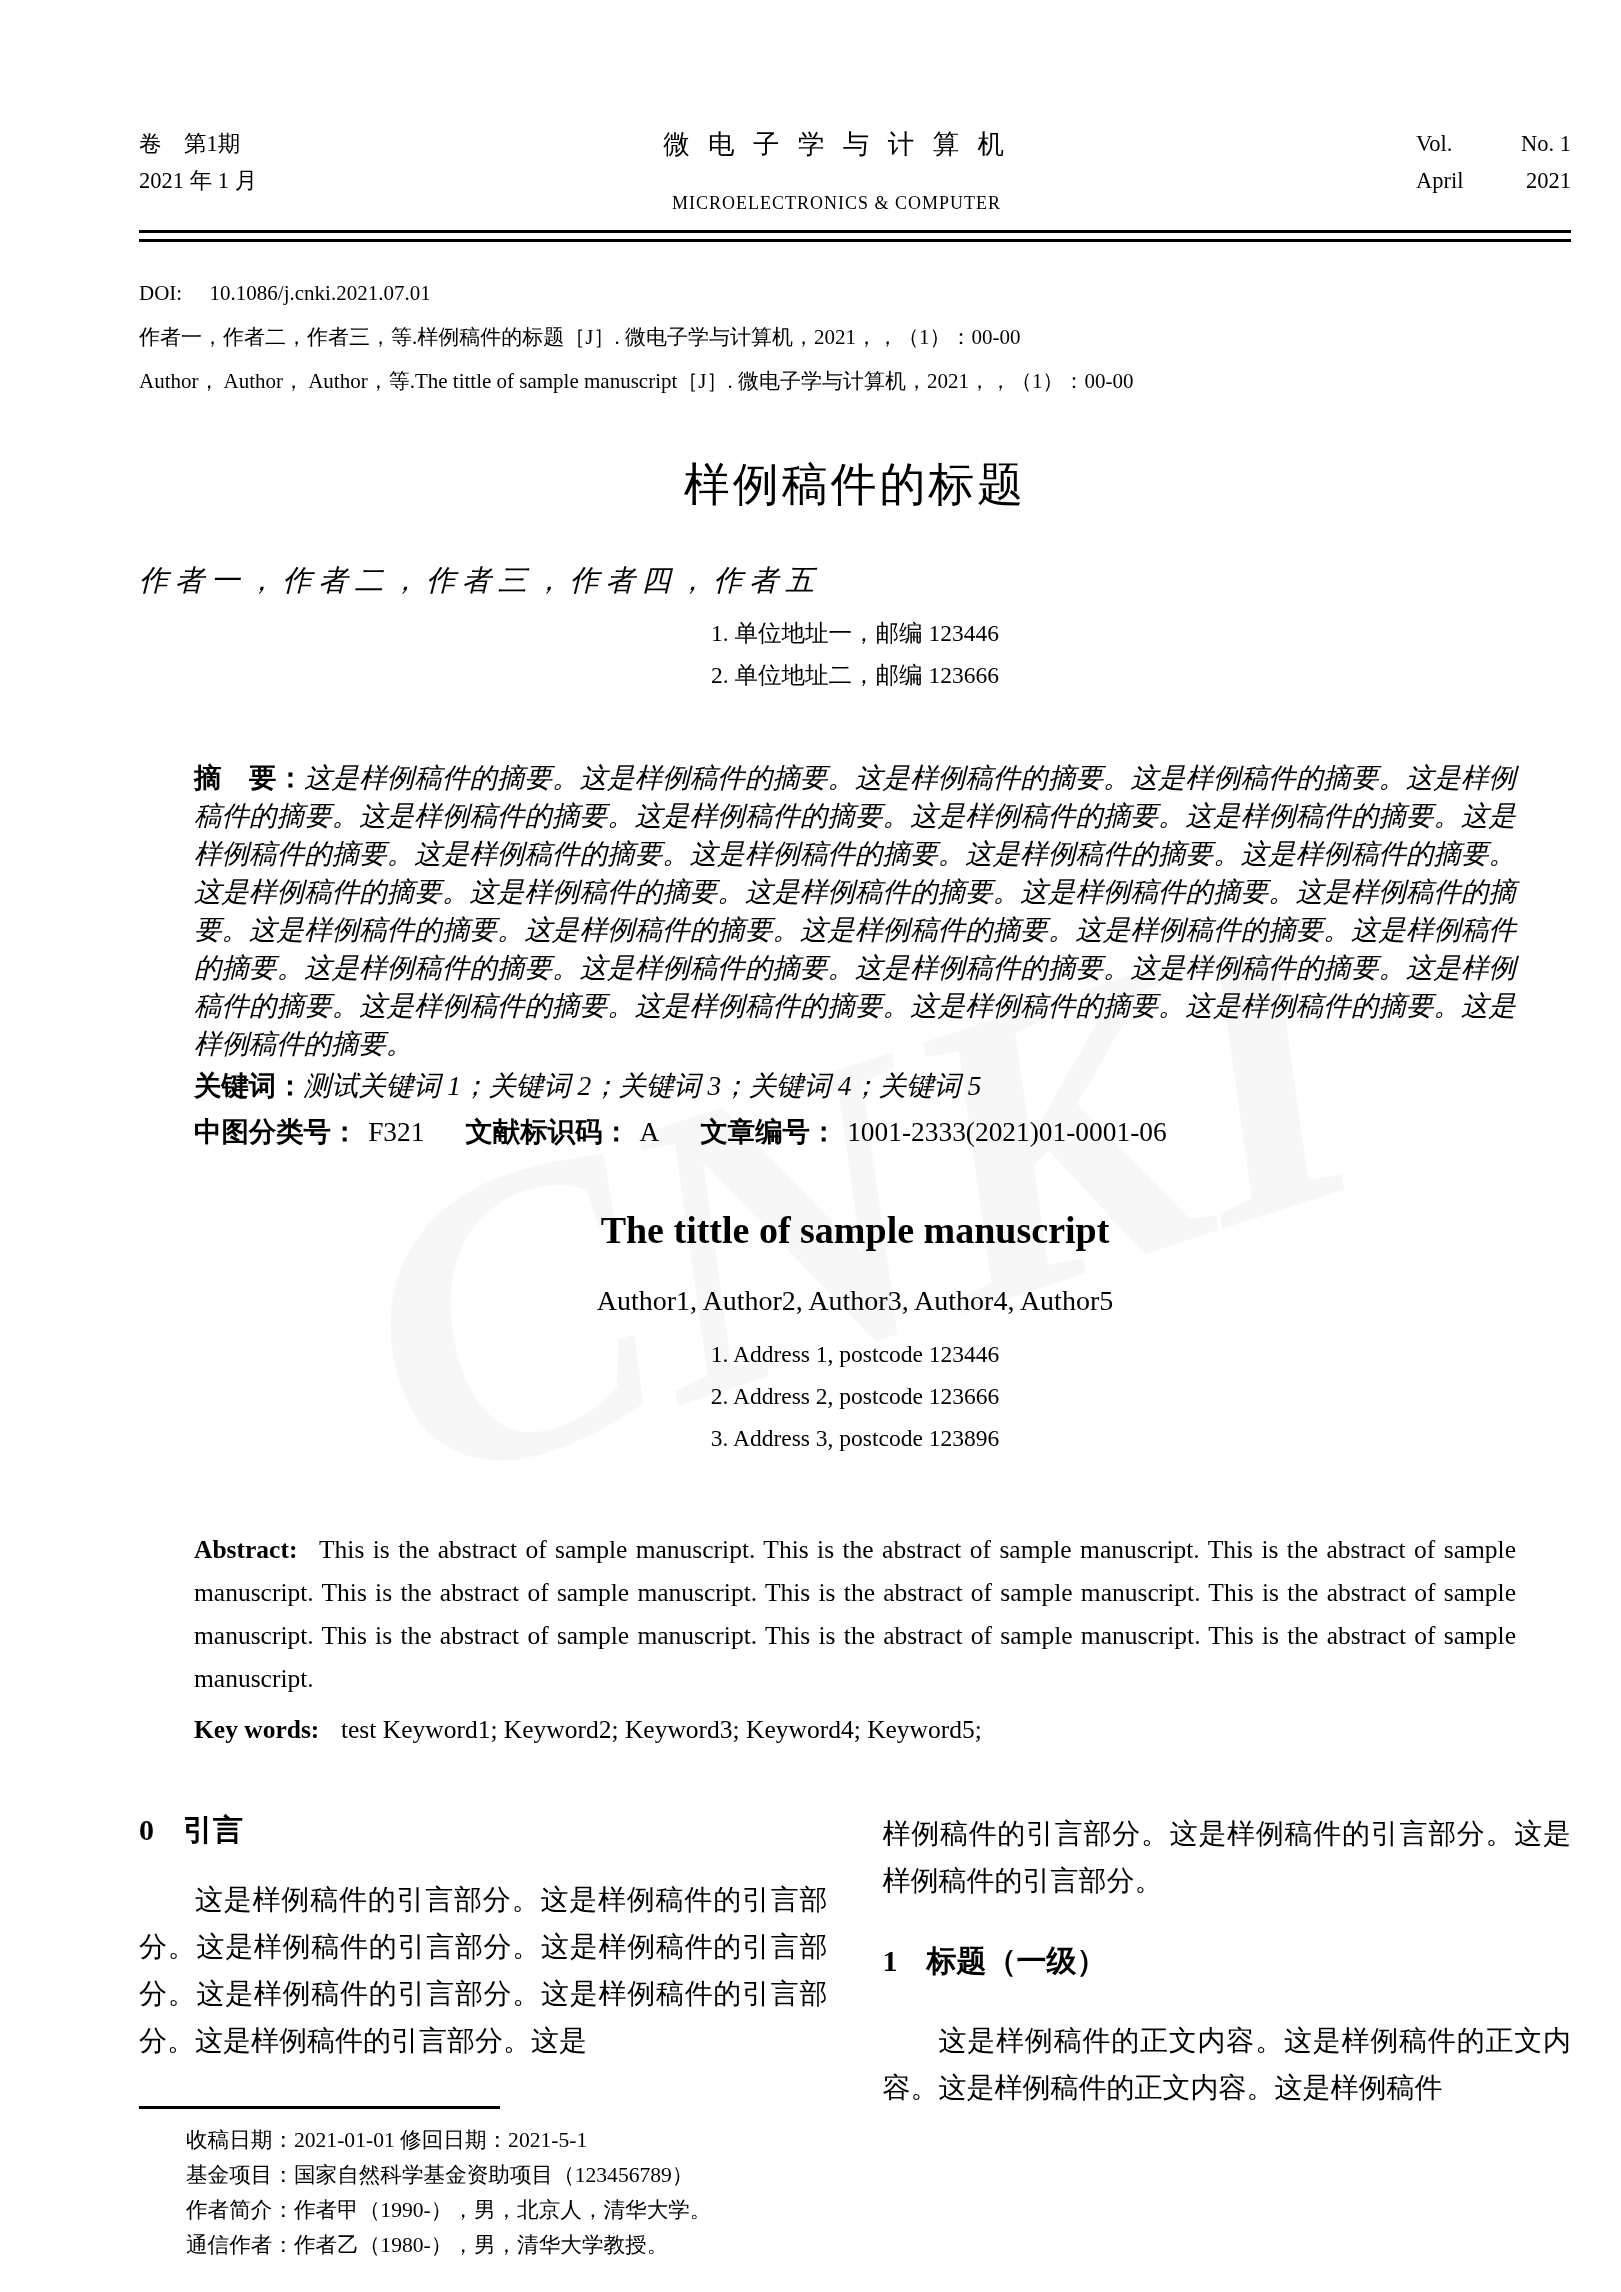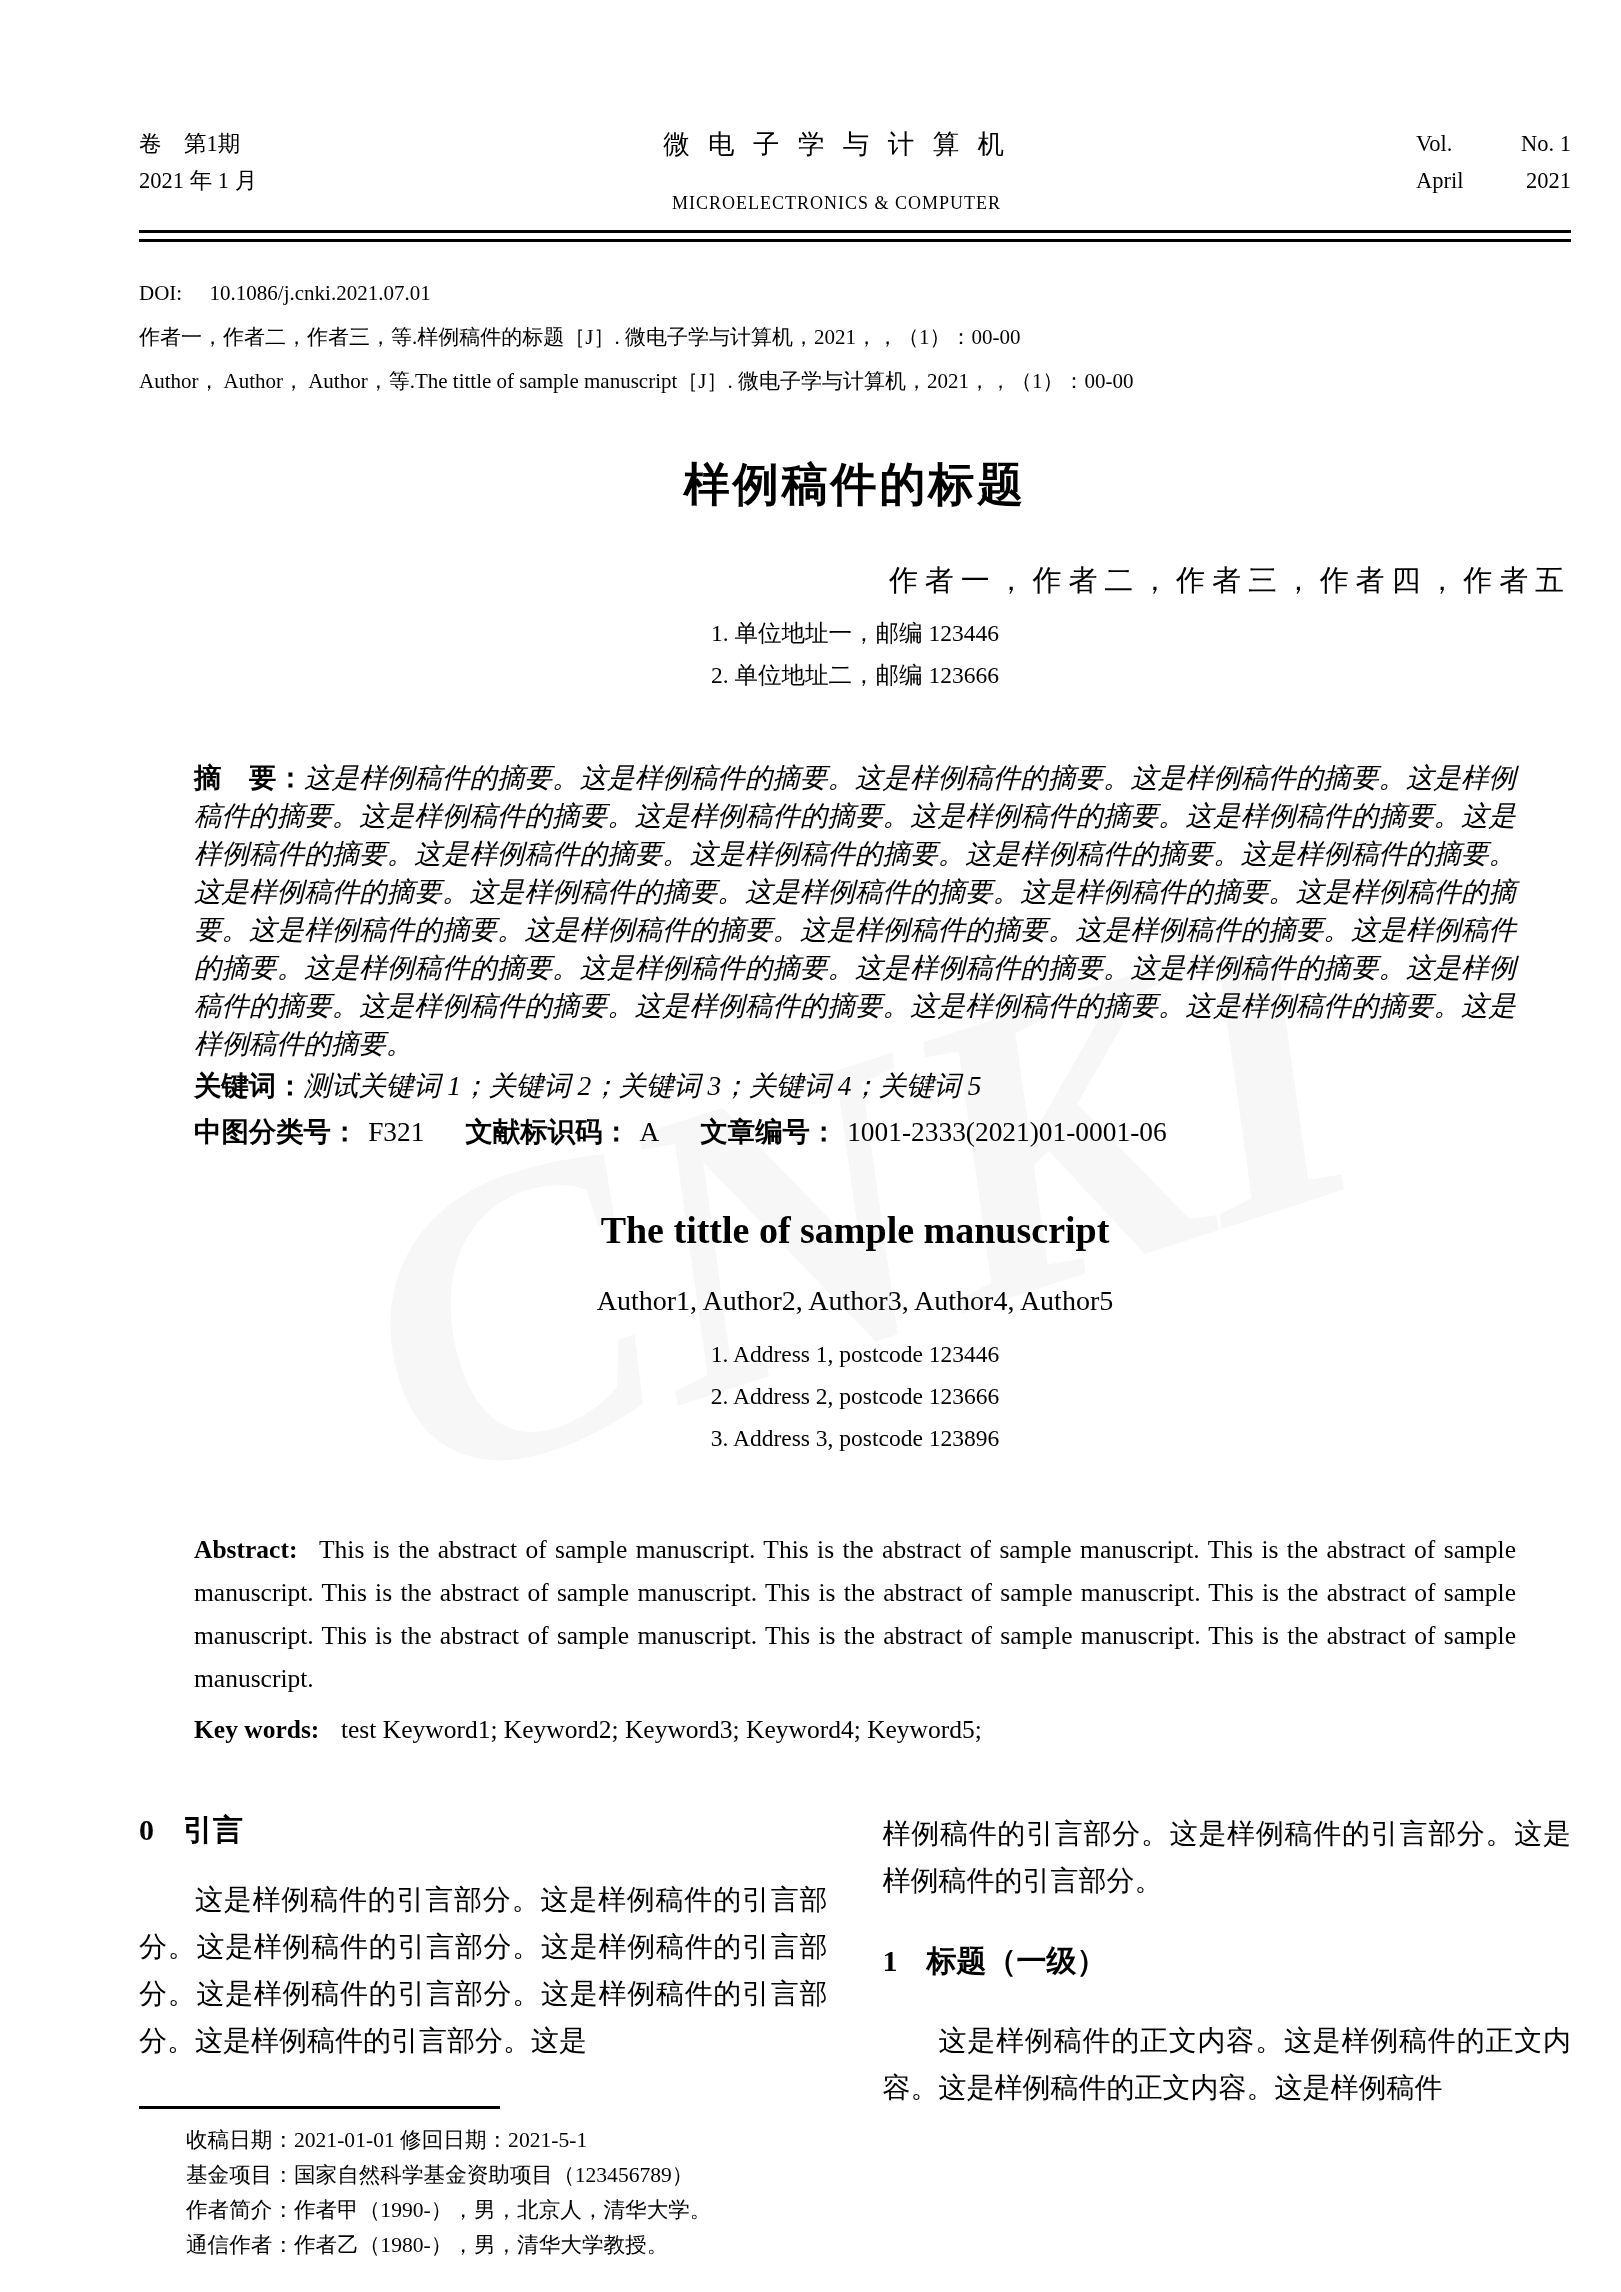--- a/index.html
+++ b/index.html
@@ -24,24 +24,24 @@
   .rh-center { text-align:center; }
   .rh-center .cn { font-size:26.5px; letter-spacing:5.9px; line-height:39px; }
   .rh-center .en { font-size:18px; letter-spacing:1px; line-height:37px;margin-top:21px; }
   .rh-right .row { display:flex; justify-content:space-between; min-width:155px; gap:25.5px; }
   .double-rule { margin-top:7.8px; height:11.8px; border-top:3.9px solid #000; border-bottom:3.9px solid #000; }
   
   .cite-block { margin-top:29px; font-size:21px; line-height:44px; }
   .cite-block .doi-label { margin-right:27.4px; }
   
   .title-cn {
-    margin-top:51px; text-align:center; font-size:46px; font-weight:bold; letter-spacing:2.9px;
+    margin-top:51px; text-align:center; font-size:46px; font-weight:normal; letter-spacing:2.9px;
     font-family:"Liberation Sans","DejaVu Sans",sans-serif;
   }
-  .authors-cn { margin-top:45px; text-align:right; font-size:29px; letter-spacing:6.9px; }
+  .authors-cn { margin-top:45px; text-align:left; font-size:29px; letter-spacing:6.9px; font-style:italic; }
   .affil { text-align:center; font-size:23.5px; line-height:42px; }
   .affil-list-cn { margin-top:11.8px; }
   
   .abstract-block { margin-top:63px; padding:0 55px; }
   .abstract-block p { font-size:27.4px; line-height:38px; text-align:justify; }
   .label-hei { font-family:"Liberation Sans","DejaVu Sans",sans-serif; font-weight:bold; }
   .kai { font-style:italic; }
   .kw-line { margin-top:3.9px; }
   .clc-line { margin-top:7.8px; }
   .clc-line .pair { margin-right:41px; }

